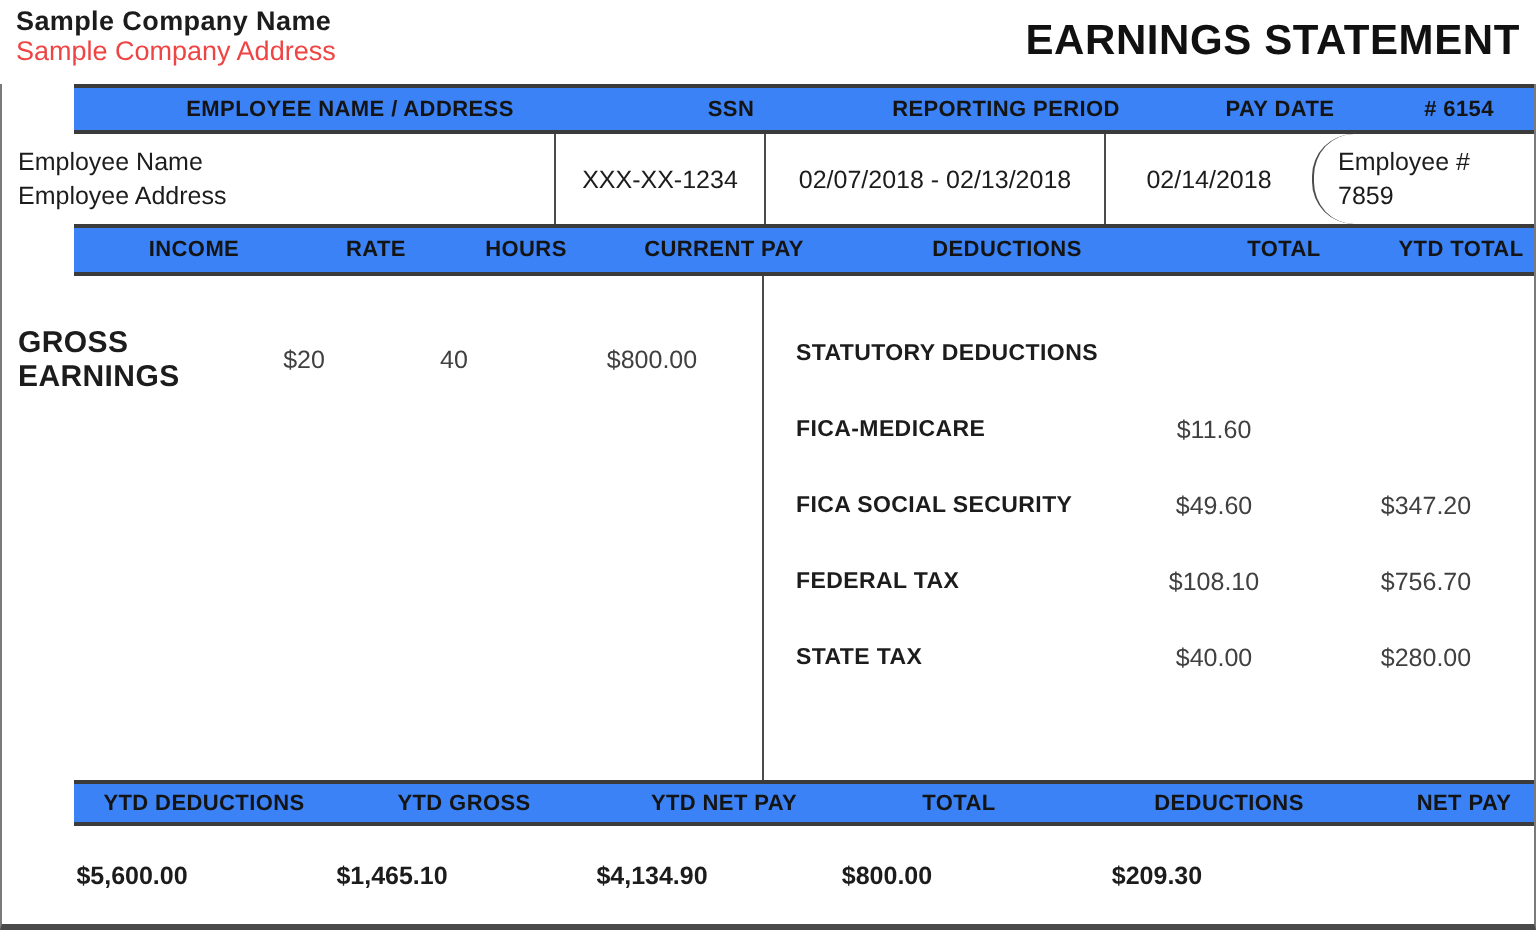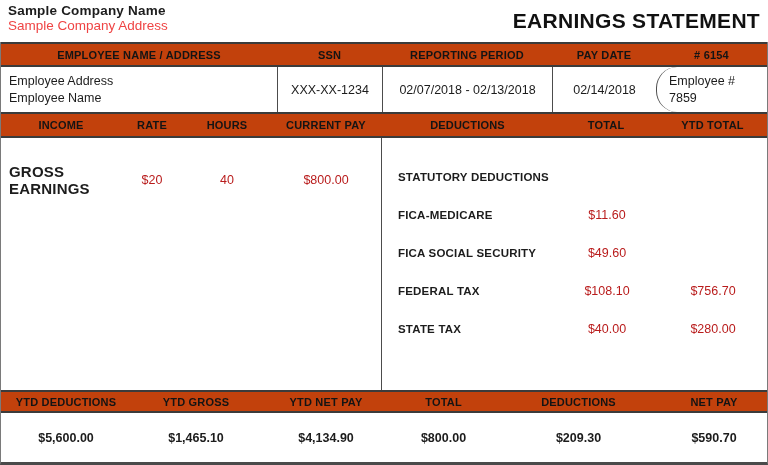--- a/index.html
+++ b/index.html
@@ -10,38 +10,38 @@
 
   
   .top { height: 42px; display: flex; justify-content: space-between; align-items: flex-start; padding: 3px 8px 0 8px; }
   .company-name { font-size: 13.5px; font-weight: bold; letter-spacing: .2px; }
   .company-address { font-size: 13.5px; color: #ef4444; }
   .doc-title { font-size: 21px; font-weight: bold; letter-spacing: .3px; padding-top: 6px; color: #111; }
 
   
   .statement { width: 768px; border-left: 1.5px solid #7a7a7a; border-right: 1.5px solid #7a7a7a; border-bottom: 3px solid #4a4a4a; }
 
-  .hdr { background: #c2410c; border-top: 2px solid #3b3b3b; border-bottom: 2px solid #3b3b3b; display: grid; align-items: center; font-weight: bold; font-size: 11px; color: #141414; }
+  .hdr { background: #3b82f6; border-top: 2px solid #3b3b3b; border-bottom: 2px solid #3b3b3b; display: grid; align-items: center; font-weight: bold; font-size: 11px; color: #141414; margin-left: 36px; }
   .hdr .c { text-align: center; letter-spacing: .2px; }
 
   .row1 { height: 25px; grid-template-columns: 276px 105px 170px 104px 1fr; }
   .row2 { height: 45px; display: grid; grid-template-columns: 276px 105px 170px 104px 1fr; font-size: 12.5px; }
   .row2 > div { display: flex; align-items: center; justify-content: center; }
   .row2 .cell-emp { justify-content: flex-start; padding-left: 8px; }
   .row2 .bl { border-left: 1.5px solid #4c4c4c; }
   .row2 .cell-empnum { flex-direction: column; align-items: flex-start; justify-content: center; padding-left: 12px; line-height: 1.3; border-radius: 21px; }
   .two-line { line-height: 1.35; }
 
   .row3 { height: 26px; grid-template-columns: 120px 62px 88px 110px 173px 104px 1fr; }
 
   .body { display: grid; grid-template-columns: 380px 1fr; height: 252px; }
   .body-right { border-left: 1.5px solid #4c4c4c; padding-top: 20px; }
   .gross-row { display: grid; grid-template-columns: 120px 62px 88px 110px; padding-top: 25px; align-items: center; }
   .gross-label { padding-left: 8px; font-weight: bold; font-size: 15px; letter-spacing: .2px; }
-  .num { text-align: center; font-size: 12.5px; color: #b91c1c; }
+  .num { text-align: center; font-size: 12.5px; color: #404040; }
 
   .ded-row { display: grid; grid-template-columns: 173px 104px 1fr; align-items: center; height: 38px; }
   .ded-label { padding-left: 16px; font-weight: bold; font-size: 11.5px; letter-spacing: .2px; }
   .ded-section { padding-left: 16px; font-weight: bold; font-size: 11.5px; letter-spacing: .2px; height: 38px; display: flex; align-items: center; }
 
   .row4 { height: 23px; grid-template-columns: 130px 130px 130px 105px 165px 1fr; }
   .row5 { height: 49px; display: grid; grid-template-columns: 130px 130px 130px 105px 165px 1fr; align-items: center; font-size: 12.5px; font-weight: bold; }
   .row5 .c { text-align: center; }
 </style>
 </head>
@@ -63,22 +63,22 @@
       <div class="c">EMPLOYEE NAME / ADDRESS</div>
       <div class="c">SSN</div>
       <div class="c">REPORTING PERIOD</div>
       <div class="c">PAY DATE</div>
       <div class="c"># 6154</div>
     </div>
 
     <div class="row2">
       <div class="cell-emp">
         <div class="two-line">
+          <div>Employee Name</div>
           <div>Employee Address</div>
-          <div>Employee Name</div>
         </div>
       </div>
       <div class="bl">XXX-XX-1234</div>
       <div class="bl">02/07/2018 - 02/13/2018</div>
       <div class="bl">02/14/2018</div>
       <div class="bl cell-empnum">
         <div>Employee #</div>
         <div>7859</div>
       </div>
     </div>
@@ -104,20 +104,21 @@
       </div>
       <div class="body-right">
         <div class="ded-section">STATUTORY DEDUCTIONS</div>
         <div class="ded-row">
           <div class="ded-label">FICA-MEDICARE</div>
           <div class="num">$11.60</div>
         </div>
         <div class="ded-row">
           <div class="ded-label">FICA SOCIAL SECURITY</div>
           <div class="num">$49.60</div>
+          <div class="num">$347.20</div>
         </div>
         <div class="ded-row">
           <div class="ded-label">FEDERAL TAX</div>
           <div class="num">$108.10</div>
           <div class="num">$756.70</div>
         </div>
         <div class="ded-row">
           <div class="ded-label">STATE TAX</div>
           <div class="num">$40.00</div>
           <div class="num">$280.00</div>
@@ -133,17 +134,16 @@
       <div class="c">DEDUCTIONS</div>
       <div class="c">NET PAY</div>
     </div>
 
     <div class="row5">
       <div class="c">$5,600.00</div>
       <div class="c">$1,465.10</div>
       <div class="c">$4,134.90</div>
       <div class="c">$800.00</div>
       <div class="c">$209.30</div>
-      <div class="c">$590.70</div>
     </div>
 
   </div>
 </div>
 
 </body></html>

